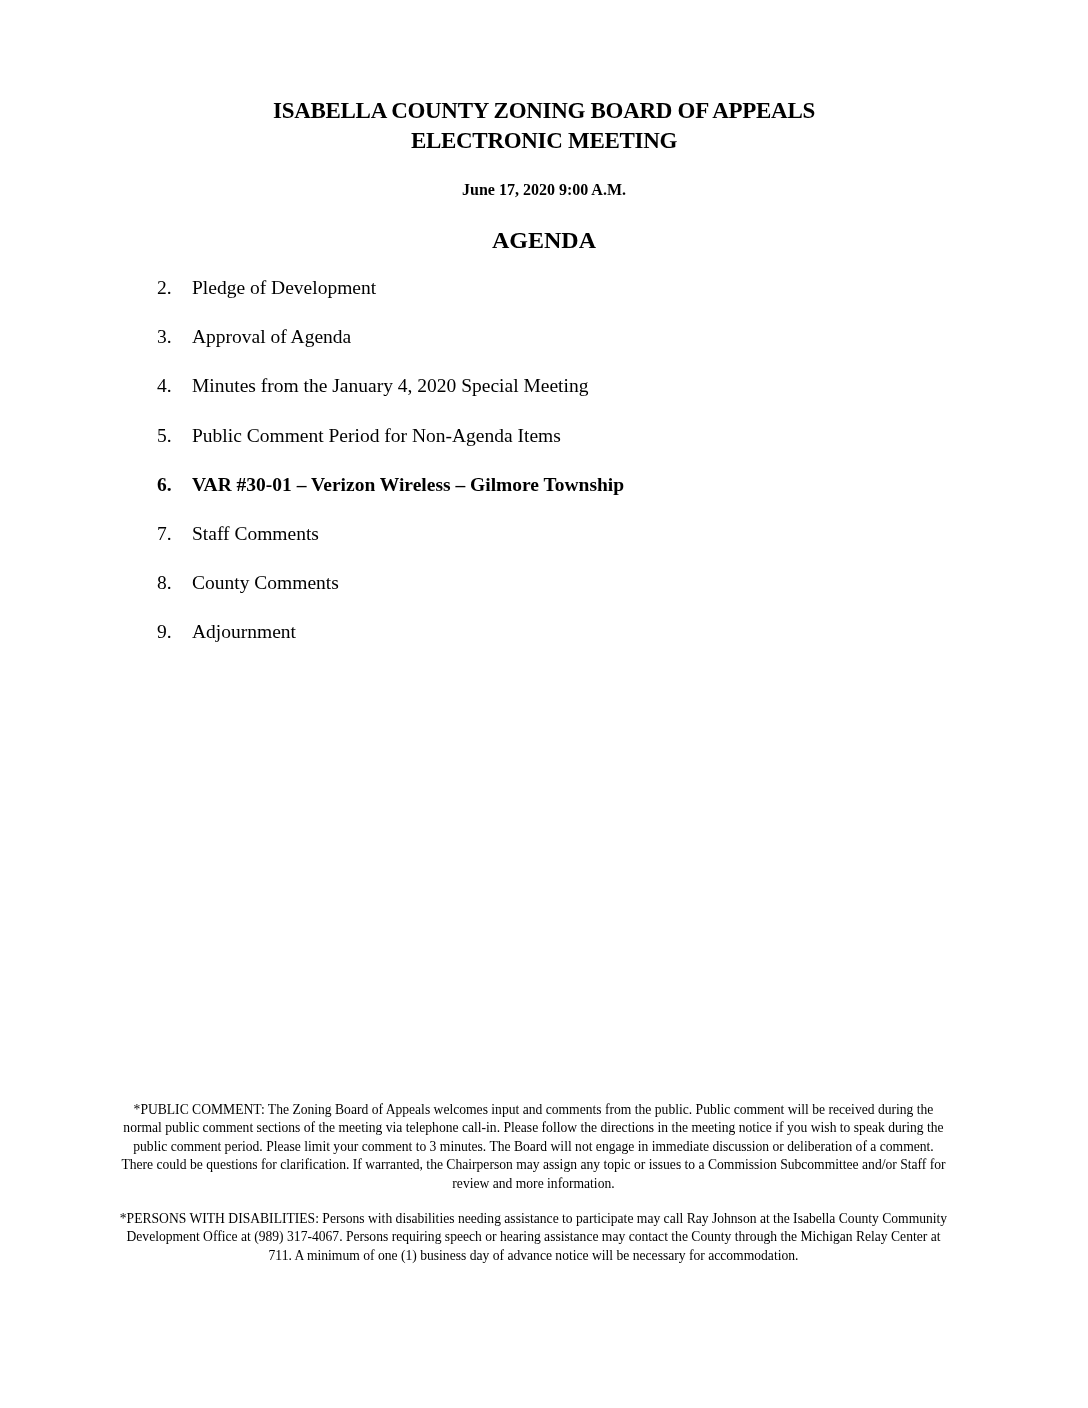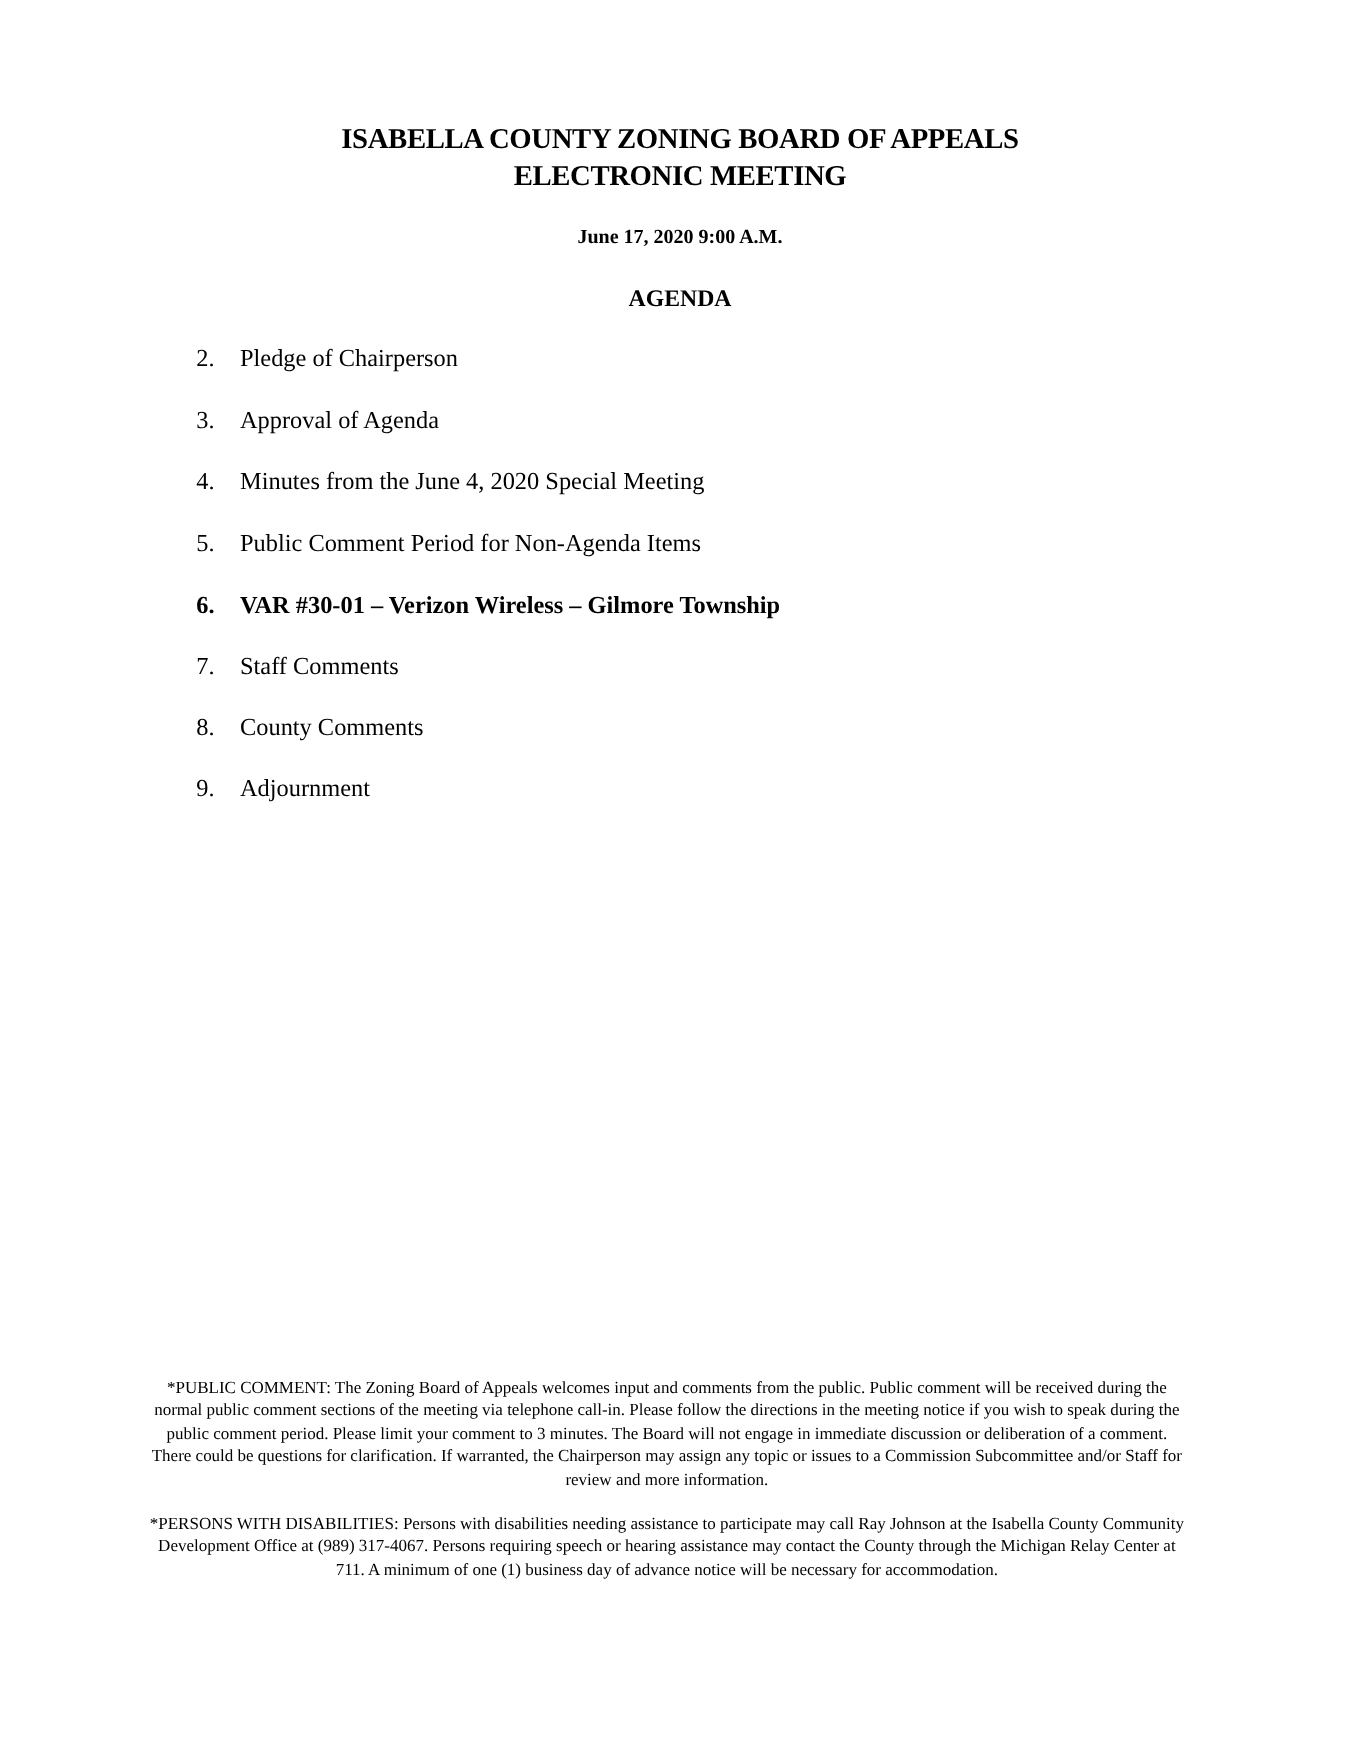--- a/index.html
+++ b/index.html
@@ -44,21 +44,21 @@
       font-size: 16px;
       line-height: 24px;
     }
     .agenda-heading {
       position: absolute;
       left: 0;
       width: 1088px;
       top: 228px;
       text-align: center;
       font-weight: bold;
-      font-size: 19px;
+      font-size: 24px;
       line-height: 24px;
     }
     .agenda-list {
       position: absolute;
       left: 157px;
       top: 276px;
       margin: 0;
       padding: 0;
       list-style: none;
     }
@@ -92,27 +92,27 @@
 
   <div class="title l1">ISABELLA COUNTY ZONING BOARD OF APPEALS</div>
   <div class="title l2">ELECTRONIC MEETING</div>
 
   <div class="date">June 17, 2020 9:00 A.M.</div>
 
   <div class="agenda-heading">AGENDA</div>
 
   <ol class="agenda-list">
     <li class="agenda-item">
-      <span class="num">2.</span><span>Pledge of Chairperson</span>
+      <span class="num">2.</span><span>Pledge of Development</span>
     </li>
     <li class="agenda-item">
       <span class="num">3.</span><span>Approval of Agenda</span>
     </li>
     <li class="agenda-item">
-      <span class="num">4.</span><span>Minutes from the June 4, 2020 Special Meeting</span>
+      <span class="num">4.</span><span>Minutes from the January 4, 2020 Special Meeting</span>
     </li>
     <li class="agenda-item">
       <span class="num">5.</span><span>Public Comment Period for Non-Agenda Items</span>
     </li>
     <li class="agenda-item bold">
       <span class="num">6.</span><span>VAR #30-01 – Verizon Wireless – Gilmore Township</span>
     </li>
     <li class="agenda-item">
       <span class="num">7.</span><span>Staff Comments</span>
     </li>

